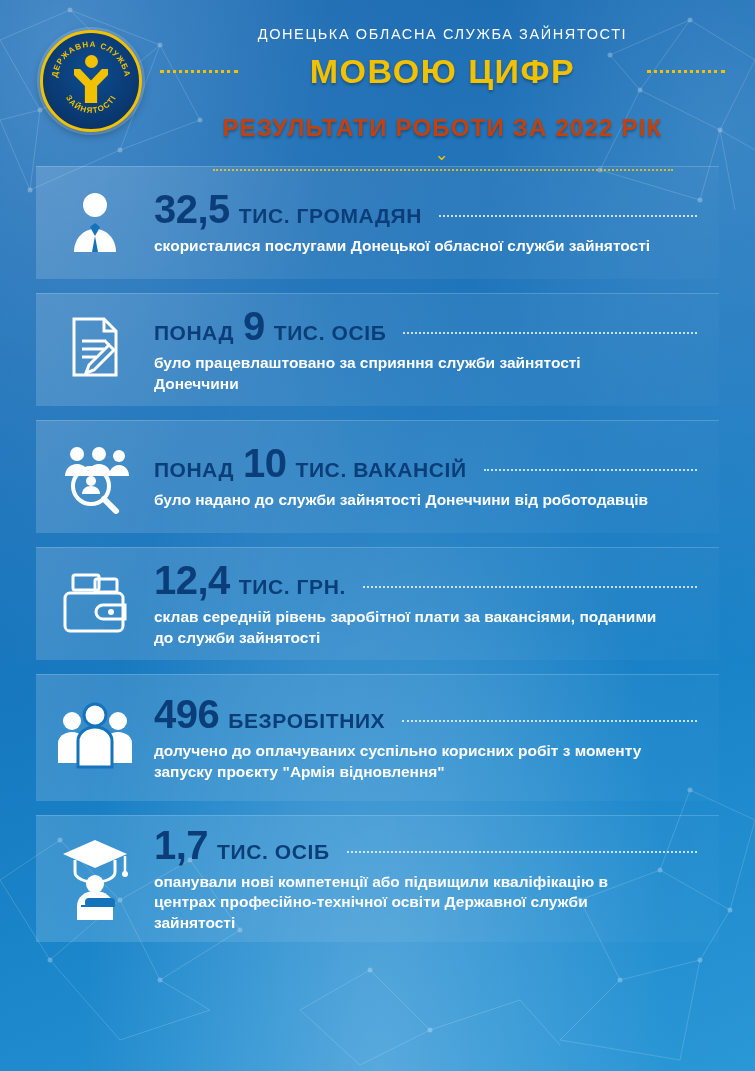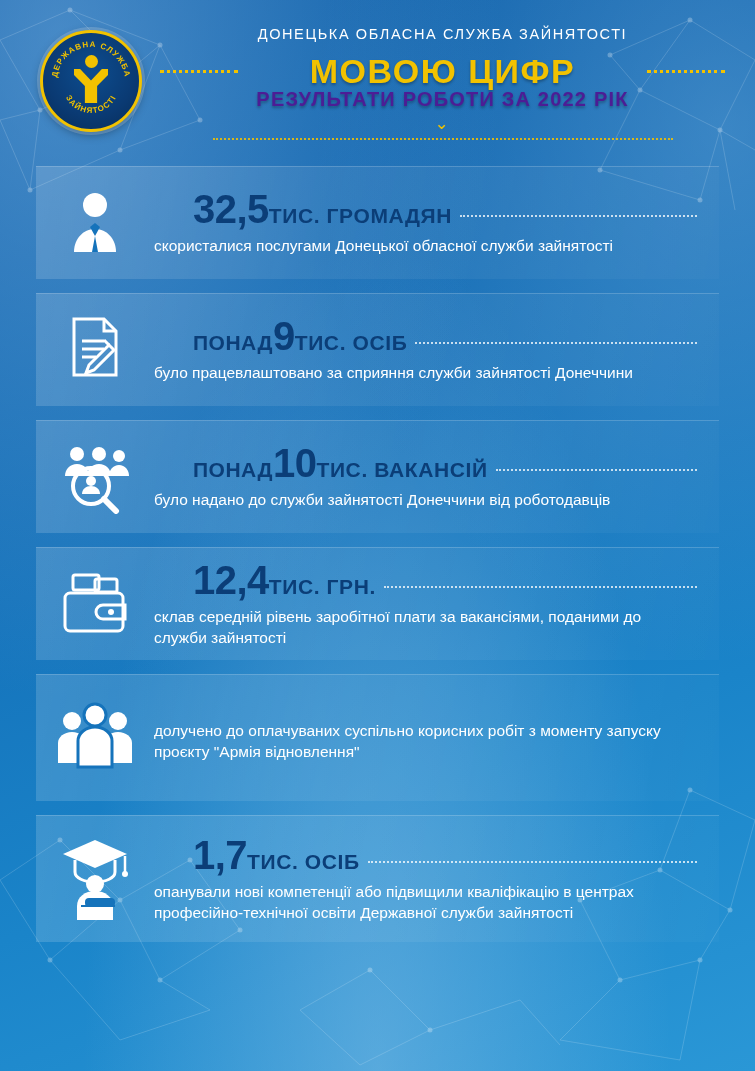--- a/index.html
+++ b/index.html
@@ -39,44 +39,44 @@
   .kicker{
     color:#ffffff;font-size:14.5px;font-weight:normal;letter-spacing:1.6px;
   }
   .title-row{display:flex;align-items:center;justify-content:space-between;gap:12px;margin-top:12px;}
   .title-row .dots{flex:0 0 78px;border-top:3px dotted #f2c200;height:0;}
   .big-title{
     color:#f2c200;font-size:34px;font-weight:bold;letter-spacing:1.5px;line-height:1;
     text-shadow:0 2px 3px rgba(0,0,0,.3);
   }
   .subtitle{
-    color:#4c1d95;font-size:20px;font-weight:bold;letter-spacing:1.2px;margin-top:0;
+    color:#c2410c;font-size:24px;font-weight:bold;letter-spacing:1.2px;margin-top:26px;
     text-shadow:0 2px 3px rgba(0,0,0,.3);
   }
   .chev{color:#f2c200;font-size:17px;text-align:center;margin-top:2px;letter-spacing:2px;}
   .hdots{margin:4px auto 0;width:460px;border-top:2px dotted rgba(242,194,0,.85);height:0;}
 
   
   .rows{position:relative;padding:6px 0 0 0;}
   .row{
     position:relative;margin:0 36px 14px 36px;height:112px;
     background:linear-gradient(100deg, rgba(255,255,255,.16) 0%, rgba(255,255,255,.07) 45%, rgba(255,255,255,.02) 100%);
     border-top:1px solid rgba(255,255,255,.18);
     display:flex;align-items:center;
   }
   .row.tall{height:126px;}
   .icon-cell{width:118px;min-width:118px;height:100%;display:flex;align-items:center;justify-content:center;}
   .icon-cell svg{display:block;}
   .text-cell{flex:1;padding-right:22px;}
-  .stat-line{display:flex;align-items:baseline;margin-left:39px;}
+  .stat-line{display:flex;align-items:baseline;gap:9px;}
   .pre{color:#0b3e78;font-size:21px;font-weight:bold;letter-spacing:.5px;}
   .num{color:#0b3e78;font-size:40px;font-weight:bold;line-height:1;letter-spacing:-.5px;}
   .unit{color:#0b3e78;font-size:21px;font-weight:bold;letter-spacing:.6px;text-align:right;}
   .lead{flex:1;height:0;border-top:2px dotted rgba(255,255,255,.75);margin-left:8px;position:relative;top:-6px;}
-  .desc{color:#ffffff;font-size:15.5px;line-height:1.33;margin-top:7px;max-width:515px;}
+  .desc{color:#ffffff;font-size:15.5px;line-height:1.33;margin-top:7px;max-width:515px;font-weight:bold;}
 </style>
 </head>
 <body>
 
 <div class="wrap">
 
   <svg class="net" viewBox="0 0 755 1071" preserveAspectRatio="none">
     <g stroke="rgba(255,255,255,.35)" stroke-width="1" fill="none">
       <path d="M0 40 L70 10 L130 70 L40 110 Z M70 10 L160 45 L130 70 M0 120 L40 110 L30 190 Z M30 190 L120 150 L160 45 M120 150 L200 120 L160 45"></path>
       <path d="M755 60 L690 20 L640 90 L720 130 Z M690 20 L610 55 L640 90 M755 150 L720 130 L735 210 M640 90 L600 170 L700 200 L720 130"></path>
@@ -244,20 +244,25 @@
         <svg width="86" height="74" viewBox="0 0 86 74" fill="#ffffff">
           <circle cx="20" cy="20" r="9"></circle>
             <path d="M6 62V42c0-6 6-11 14-11s14 5 14 11v20z"></path>
           <circle cx="66" cy="20" r="9"></circle>
             <path d="M52 62V42c0-6 6-11 14-11s14 5 14 11v20z"></path>
           <circle cx="43" cy="14" r="11" stroke="#1573bb" stroke-width="3"></circle>
           <path d="M26 66V40c0-8 8-14 17-14s17 6 17 14v26z" stroke="#1573bb" stroke-width="3"></path>
         </svg>
       </div>
       <div class="text-cell">
+        <div class="stat-line">
+          <span class="num">496</span>
+          <span class="unit">БЕЗРОБІТНИХ</span>
+          <span class="lead"></span>
+        </div>
         <div class="desc">долучено до оплачуваних суспільно корисних робіт з моменту запуску проєкту "Армія відновлення"</div>
       </div>
     </div>
 
     <div class="row tall">
       <div class="icon-cell">
         <svg width="80" height="86" viewBox="0 0 80 86" fill="#ffffff">
           <path d="M40 4L72 18 40 32 8 18z"></path>
           <path d="M20 24v12c0 6 9 10 20 10s20-4 20-10V24" fill="none" stroke="#ffffff" stroke-width="3"></path>
           <path d="M70 20v16" stroke="#ffffff" stroke-width="2.5"></path>

